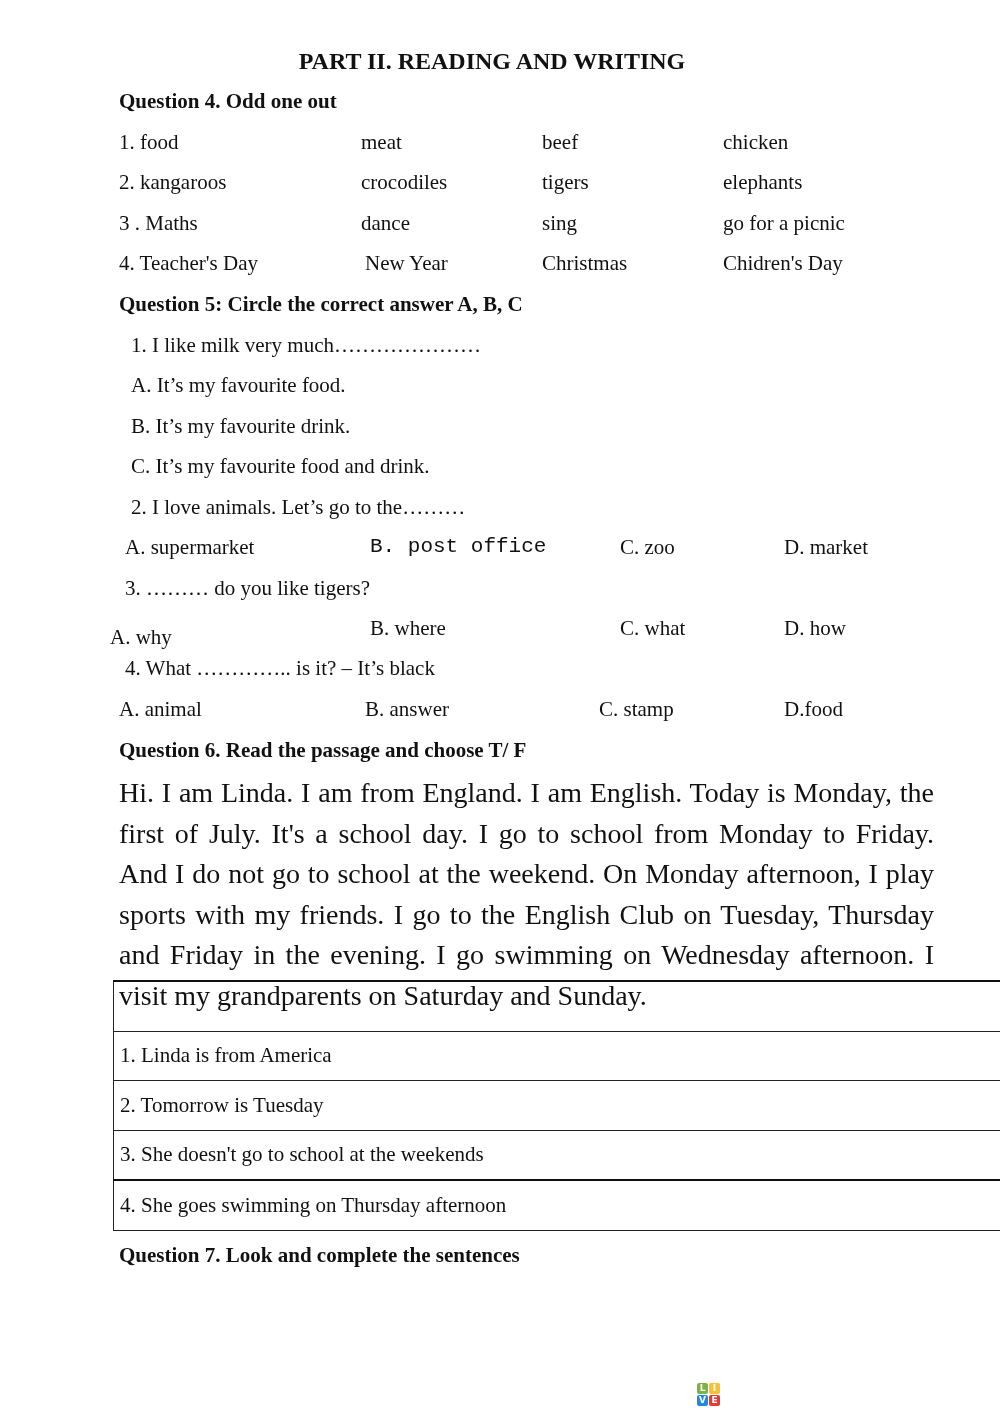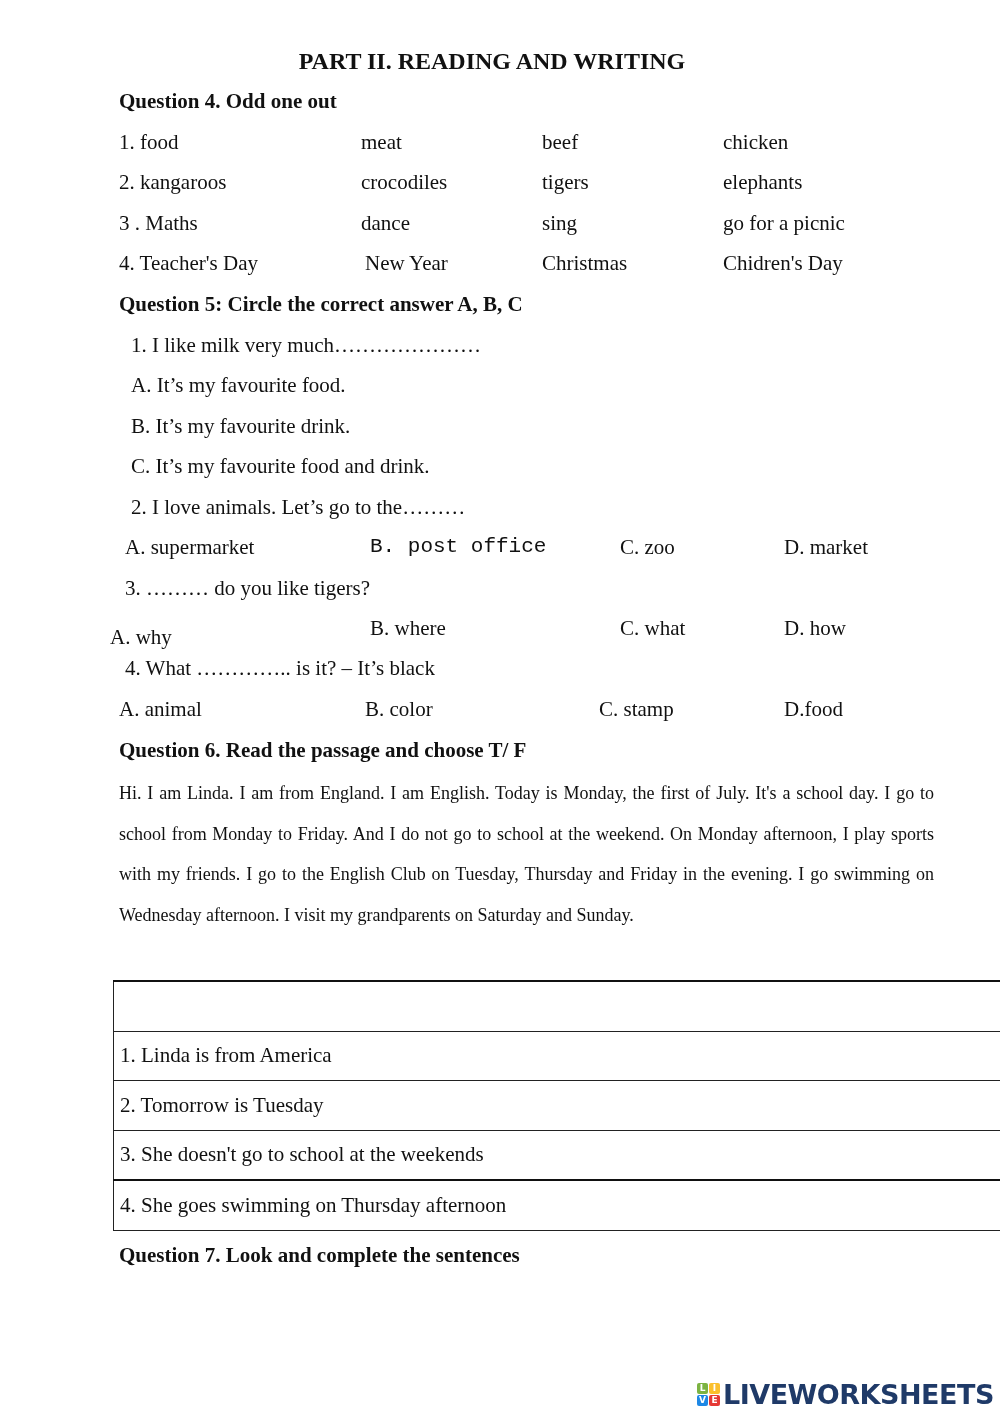--- a/index.html
+++ b/index.html
@@ -9,21 +9,21 @@
       color: #111111;
     }
     .abs { position: absolute; white-space: nowrap; }
     .title {
       left: 0; width: 984px; text-align: center; top: 48px;
       font-weight: bold; font-size: 24px;
     }
     .qhead { left: 119px; font-weight: bold; font-size: 21px; }
     .txt { font-size: 21px; }
     .passage {
-      left: 119px; top: 773px; width: 815px; font-size: 18px;
+      left: 119px; top: 773px; width: 815px; font-size: 28px;
       line-height: 40.6px; white-space: normal; text-align: justify;
     }
     .tf-table {
       position: absolute; left: 113px; top: 980px; width: 900px;
       border-collapse: collapse; font-size: 21px;
     }
     .tf-table td {
       border-top: 1.5px solid #222; border-bottom: 1.5px solid #222;
       border-left: 1.5px solid #222; height: 48.5px; padding: 0 0 0 6px;
       vertical-align: middle; white-space: nowrap;
@@ -91,21 +91,21 @@
 <div class="abs txt" style="left:784px;top:535px;">D. market</div>
 
 <div class="abs txt" style="left:125px;top:576px;">3. ……… do you like tigers?</div>
 <div class="abs txt" style="left:110px;top:616px;margin-top:9px;">A. why</div>
 <div class="abs txt" style="left:370px;top:616px;">B. where</div>
 <div class="abs txt" style="left:620px;top:616px;">C. what</div>
 <div class="abs txt" style="left:784px;top:616px;">D. how</div>
 
 <div class="abs txt" style="left:125px;top:656px;">4. What ………….. is it? – It’s black</div>
 <div class="abs txt" style="left:119px;top:697px;">A. animal</div>
-<div class="abs txt" style="left:365px;top:697px;">B. color</div>
+<div class="abs txt" style="left:365px;top:697px;">B. answer</div>
 <div class="abs txt" style="left:599px;top:697px;">C. stamp</div>
 <div class="abs txt" style="left:784px;top:697px;">D.food</div>
 
 <div class="abs qhead" style="top:738px;">Question 6. Read the passage and choose T/ F</div>
 <div class="abs passage">Hi. I am Linda. I am from England. I am English. Today is Monday, the first of July. It's a school day. I go to school from Monday to Friday. And I do not go to school at the weekend. On Monday afternoon, I play sports with my friends. I go to the English Club on Tuesday, Thursday and Friday in the evening. I go swimming on Wednesday afternoon. I visit my grandparents on Saturday and Sunday.</div>
 
 <table class="tf-table">
   <tbody>
       <tr>
     <td></td>
@@ -127,14 +127,13 @@
 
 <div class="abs qhead" style="top:1243px;">Question 7. Look and complete the sentences</div>
 
 <div class="logo">
   <div class="logo-icon">
     <span style="background:#7cb342;">L</span>
     <span style="background:#fbc02d;">I</span>
     <span style="background:#1e88e5;">V</span>
     <span style="background:#e53935;">E</span>
   </div>
-  <span class="logo-text" style="color:#1f3a68;">LIVEWORKSHEETS</span>
 </div>
 
 </body></html>

